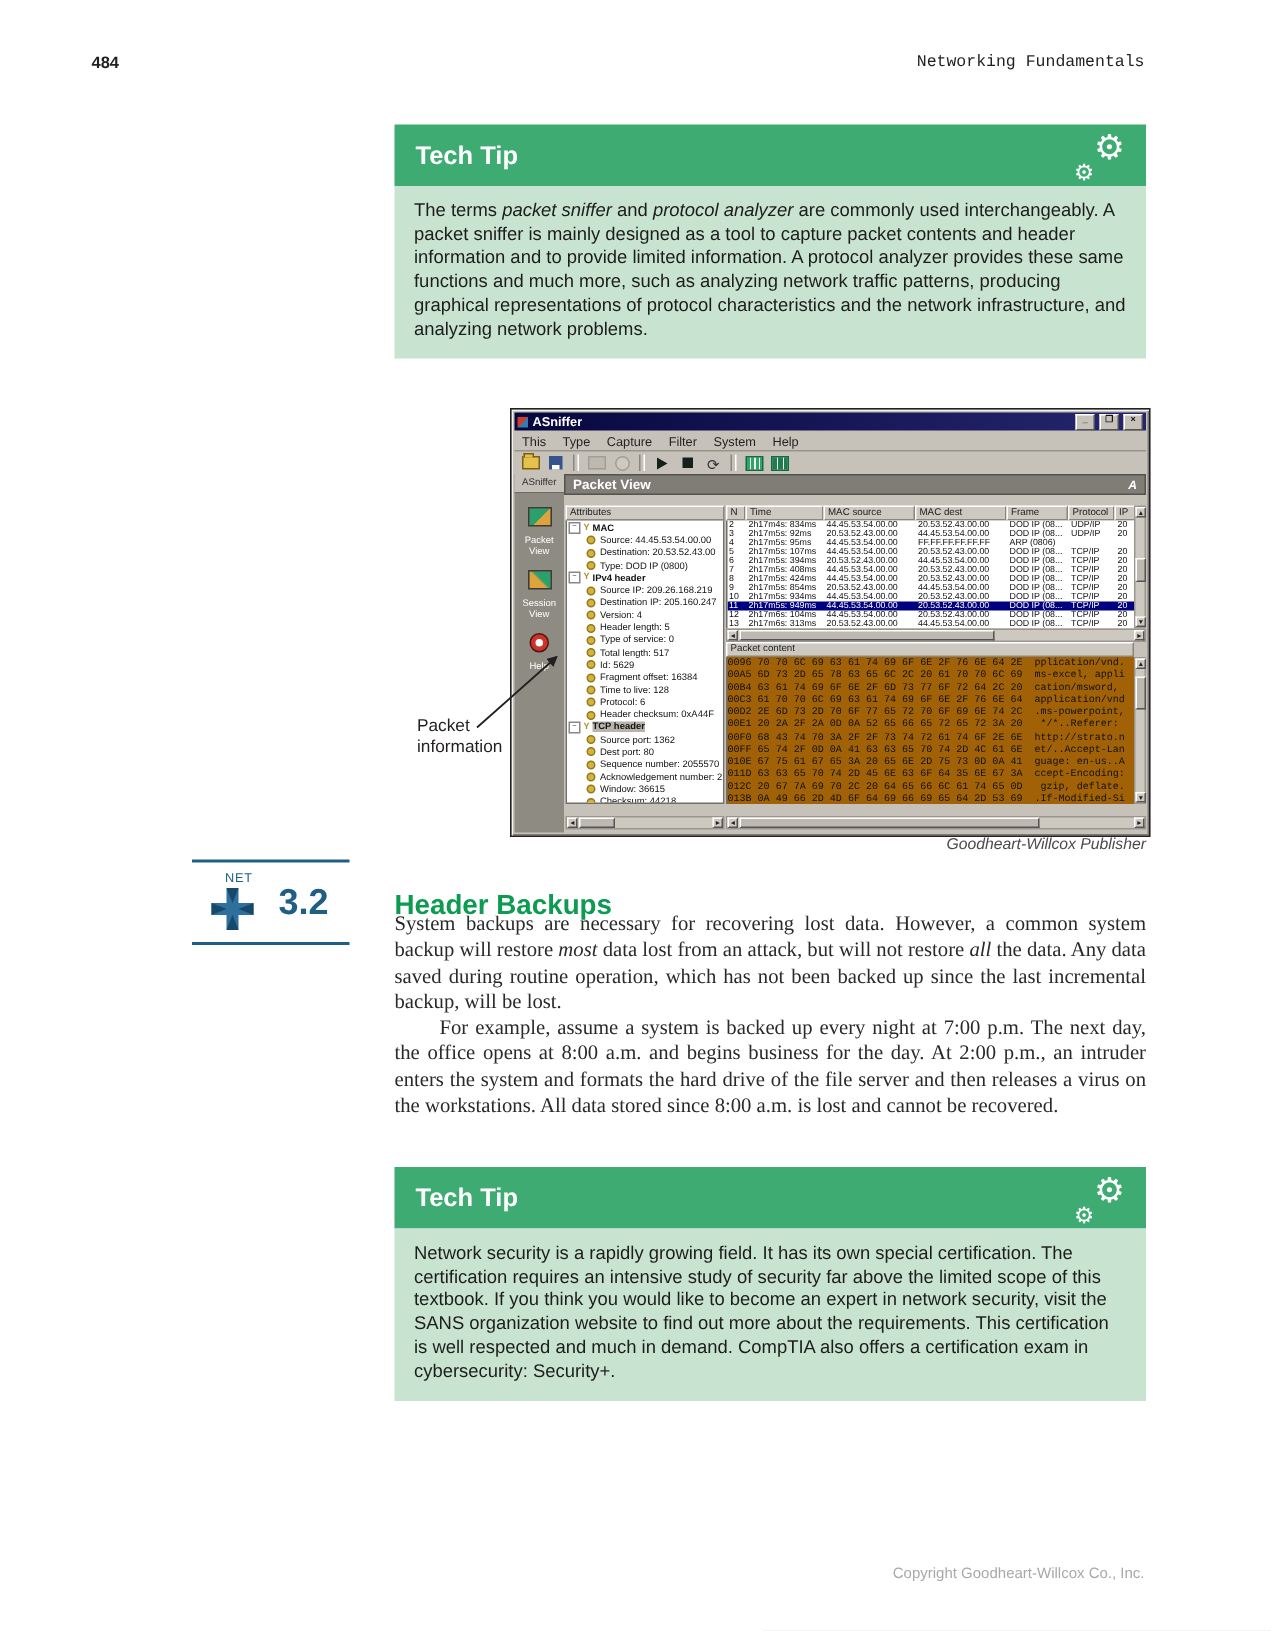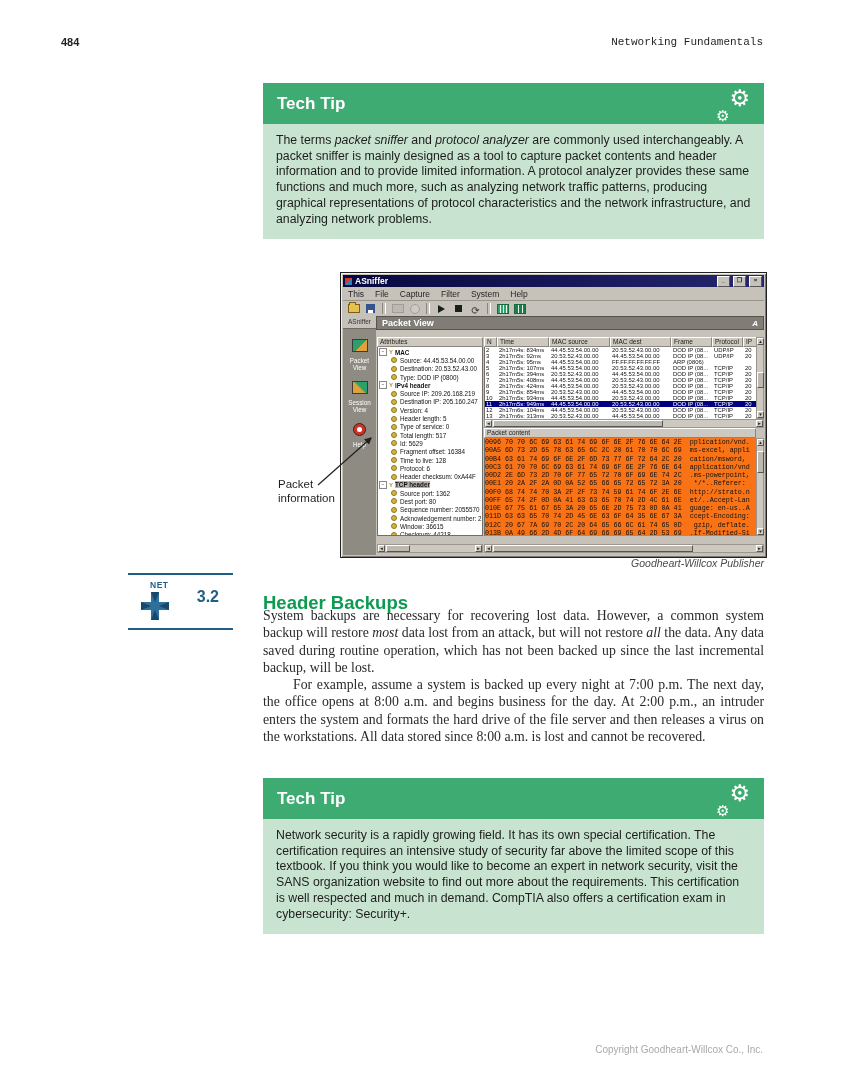--- a/index.html
+++ b/index.html
@@ -31,23 +31,23 @@
   .fig-caption{position:absolute;left:263px;top:253px;font-size:11.6px;}
   .fig-label{font-weight:bold;color:#0d76ad;}
   .fig-credit{position:absolute;top:557px;left:463px;width:301px;text-align:right;
               font-style:italic;font-size:10.5px;color:#4b4b4b;}
   .callout{position:absolute;left:278px;top:477px;font-size:11.5px;line-height:14px;}
   #callout-arrow{position:absolute;left:300px;top:430px;width:90px;height:62px;z-index:6;}
 
   
   .net-badge{position:absolute;left:128px;top:573px;width:105px;height:53px;
              border-top:2px solid #1f5f86;border-bottom:2px solid #1f5f86;}
-  .net-label{position:absolute;left:22px;top:5px;font-size:8.5px;font-weight:bold;color:#1f5f86;letter-spacing:.5px;}
+  .net-label{position:absolute;left:22px;top:5px;font-size:8.5px;font-weight:normal;color:#1f5f86;letter-spacing:.5px;}
   .net-plus{position:absolute;left:12px;top:16px;}
-  .net-number{position:absolute;right:14px;top:13px;font-size:16px;font-weight:bold;color:#1f5f86;}
+  .net-number{position:absolute;right:14px;top:13px;font-size:24px;font-weight:bold;color:#1f5f86;}
   .section-heading{position:absolute;left:263px;top:577px;font-size:18.5px;font-weight:bold;color:#0d9b51;}
   .body-copy{position:absolute;left:263px;top:607px;width:501px;
              font-family:"Liberation Serif",serif;font-size:13.8px;line-height:17.3px;
              text-align:justify;color:#2a2a2a;}
   .body-copy p{margin:0;}
   .body-copy p.indent{text-indent:30px;}
 
   
   .window{position:absolute;left:340px;top:272px;width:425px;height:284px;
           background:#c6c2ba;border:1px solid #222;box-shadow:inset 1px 1px 0 #f4f2ee, inset -1px -1px 0 #7d7a74;
@@ -124,21 +124,21 @@
   .pkt-row .pt-cell{padding-left:1px;}
 
   .sb-h{position:absolute;height:9px;background:#cdc9c1;border:1px solid #9a968e;box-sizing:border-box;}
   .sb-v{position:absolute;width:8px;background:#cdc9c1;border:1px solid #9a968e;box-sizing:border-box;}
   .sb-btn{position:absolute;width:7px;height:7px;background:#cdc9c1;border:1px solid #fff;
           border-right-color:#555;border-bottom-color:#555;box-sizing:border-box;
           font-size:4.5px;line-height:5px;text-align:center;color:#222;}
   .sb-thumb{position:absolute;background:#bdb9b1;border:1px solid #fff;border-right-color:#555;border-bottom-color:#555;box-sizing:border-box;}
 
   .pc-hdr{position:absolute;left:108px;top:112px;right:8px;height:10px;}
-  .hex-panel{position:absolute;left:108px;top:122px;right:8px;bottom:19px;background:#f97316;
+  .hex-panel{position:absolute;left:108px;top:122px;right:8px;bottom:19px;background:#a16207;
              border-left:1px solid #716e67;overflow:hidden;}
   .hex-line{font-family:"Liberation Mono","DejaVu Sans Mono",monospace;font-size:6.7px;
             line-height:8.25px;white-space:pre;color:#111;}
 </style>
 </head>
 <body>
 
 <div id="page">
 
   <div class="page-head">
@@ -161,21 +161,21 @@
   <div class="window">
     <div class="w-title">
       <span class="app-icon"></span>
       <span class="w-title-text">ASniffer</span>
       <span class="w-btn">_</span>
       <span class="w-btn">❐</span>
       <span class="w-btn">×</span>
     </div>
     <div class="w-menu" id="menu-bar">
         <span class="menu-item">This</span>
-        <span class="menu-item">File</span>
+        <span class="menu-item">Type</span>
         <span class="menu-item">Capture</span>
         <span class="menu-item">Filter</span>
         <span class="menu-item">System</span>
         <span class="menu-item">Help</span>
       </div>
     <div class="w-tools" id="tool-bar">
         <span class="tool">
           <span class="s-ico open-icon"></span>
         </span>
         <span class="tool">
@@ -457,21 +457,21 @@
       </div>
 
       <div class="pane-hdr pc-hdr">Packet content</div>
       <div class="hex-panel" id="hex-panel">
           <div class="hex-line">0096 70 70 6C 69 63 61 74 69 6F 6E 2F 76 6E 64 2E  pplication/vnd.</div>
           <div class="hex-line">00A5 6D 73 2D 65 78 63 65 6C 2C 20 61 70 70 6C 69  ms-excel, appli</div>
           <div class="hex-line">00B4 63 61 74 69 6F 6E 2F 6D 73 77 6F 72 64 2C 20  cation/msword,</div>
           <div class="hex-line">00C3 61 70 70 6C 69 63 61 74 69 6F 6E 2F 76 6E 64  application/vnd</div>
           <div class="hex-line">00D2 2E 6D 73 2D 70 6F 77 65 72 70 6F 69 6E 74 2C  .ms-powerpoint,</div>
           <div class="hex-line">00E1 20 2A 2F 2A 0D 0A 52 65 66 65 72 65 72 3A 20   */*..Referer:</div>
-          <div class="hex-line">00F0 68 74 74 70 3A 2F 2F 73 74 59 61 74 6F 2E 6E  http://strato.n</div>
+          <div class="hex-line">00F0 68 43 74 70 3A 2F 2F 73 74 72 61 74 6F 2E 6E  http://strato.n</div>
           <div class="hex-line">00FF 65 74 2F 0D 0A 41 63 63 65 70 74 2D 4C 61 6E  et/..Accept-Lan</div>
           <div class="hex-line">010E 67 75 61 67 65 3A 20 65 6E 2D 75 73 0D 0A 41  guage: en-us..A</div>
           <div class="hex-line">011D 63 63 65 70 74 2D 45 6E 63 6F 64 35 6E 67 3A  ccept-Encoding:</div>
           <div class="hex-line">012C 20 67 7A 69 70 2C 20 64 65 66 6C 61 74 65 0D   gzip, deflate.</div>
           <div class="hex-line">013B 0A 49 66 2D 4D 6F 64 69 66 69 65 64 2D 53 69  .If-Modified-Si</div>
         </div>
       <div class="sb-v" style="right:0;top:122px;bottom:19px;">
         <span class="sb-btn" style="left:0;top:0;">▲</span>
         <span class="sb-btn" style="left:0;bottom:0;">▼</span>
         <span class="sb-thumb" style="left:0;top:12px;width:7px;height:22px;"></span>

